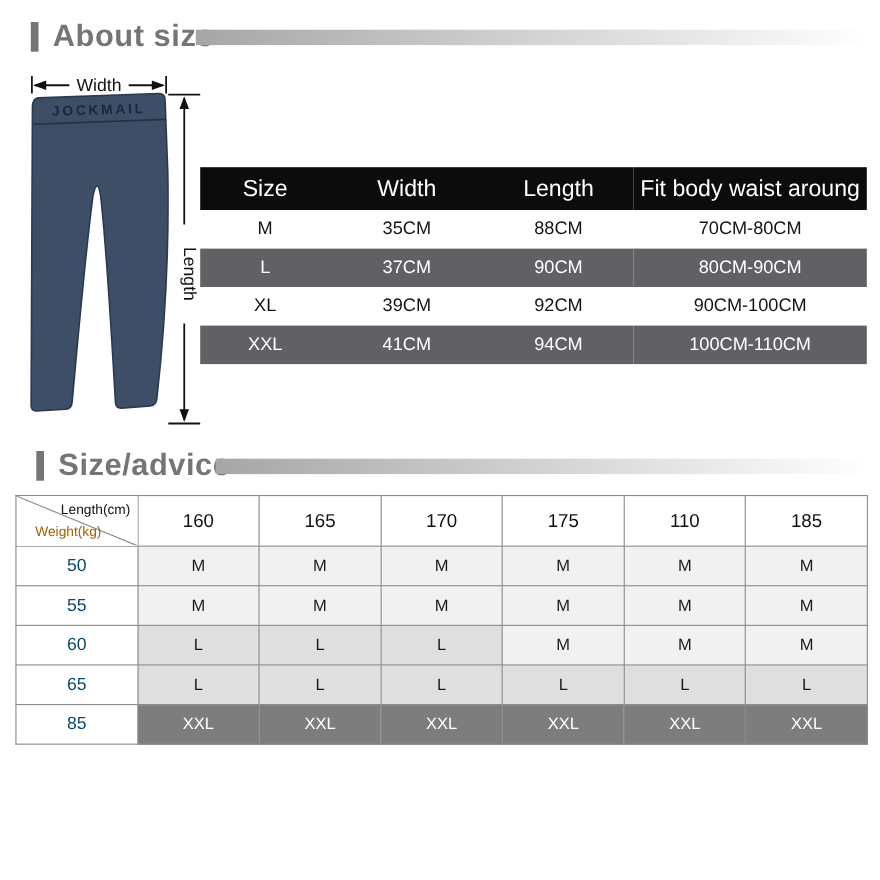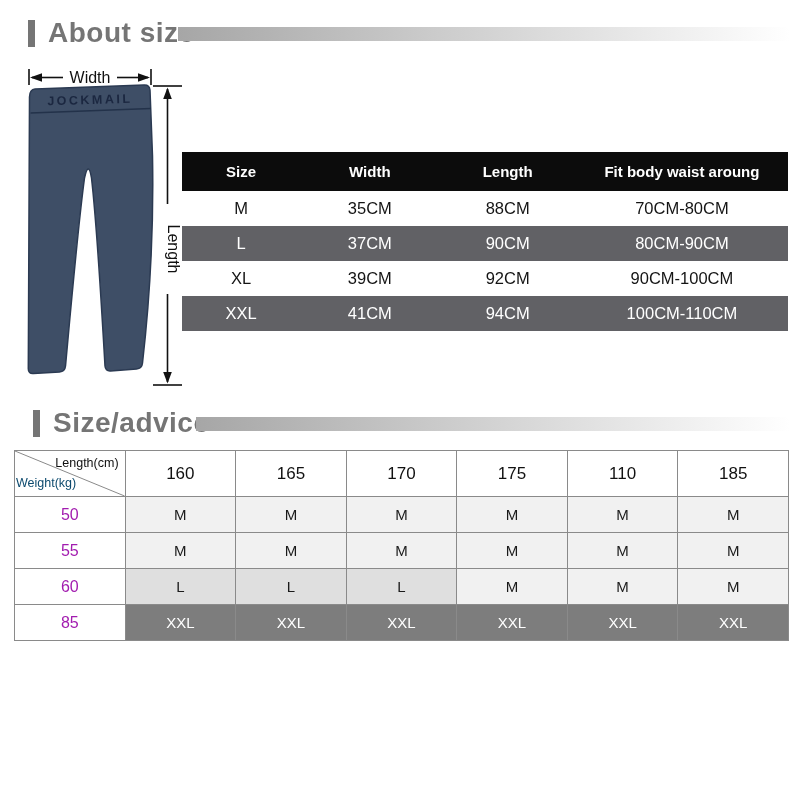--- a/index.html
+++ b/index.html
@@ -21,41 +21,41 @@
   
   .pants{position:absolute;left:18px;top:56px;}
   .pants text{font-family:"Liberation Sans",sans-serif;}
   
   .size-table{
     position:absolute;left:182px;top:152px;width:606px;
     border-collapse:collapse;table-layout:fixed;text-align:center;
   }
   .size-table thead th{
     background:var(--size-header-bg,#0c0c0c);color:var(--size-header-text,#fff);
-    height:37px;font-weight:bold;font-size:15px;
+    height:37px;font-weight:normal;font-size:21px;
   }
   .size-table tbody td{height:33px;font-size:16.5px;color:#141414;background:#ffffff;}
   .size-table tbody tr.shaded td{
     background:var(--size-row-shaded-bg,#616165);color:var(--size-row-shaded-text,#fff);
   }
   
   .advice-table{
     position:absolute;left:14px;top:450px;width:775px;
     border-collapse:collapse;table-layout:fixed;text-align:center;
   }
   .advice-table th,.advice-table td{border:1px solid var(--table-border,#8a8a8a);padding:0;}
   .advice-table thead tr{height:46px;text-align:center;}
   .advice-table thead th{font-weight:normal;font-size:17px;background:#fff;color:#111;}
   .advice-table tbody tr{height:36px;}
   .advice-table tbody td{font-size:15px;}
-  .advice-table td.wcell{background:#ffffff;color:#a21caf;font-size:16px;margin-left:20px;}
+  .advice-table td.wcell{background:#ffffff;color:#0c4a6e;font-size:16px;margin-left:20px;}
   .corner-cell{position:relative;background:#fff;}
   .corner-cell svg{position:absolute;left:0;top:0;width:100%;height:100%;}
   .corner-top{position:absolute;top:5px;right:6px;font-size:12.5px;color:#111;}
-  .corner-bottom{position:absolute;bottom:6px;left:1px;font-size:12.5px;color:#0c4a6e;}
+  .corner-bottom{position:absolute;bottom:6px;left:17px;font-size:12.5px;color:#a16207;}
 </style>
 </head>
 <body>
 
 <div class="page">
 
   <div class="heading" style="left:28px;top:17px;">
     <span class="hbar"></span>
     <span>About size</span>
   </div>
@@ -182,20 +182,29 @@
         <tr>
           <td class="wcell">60</td>
           <td style="background: rgb(223, 223, 223); color: rgb(26, 26, 26);">L</td>
           <td style="background: rgb(223, 223, 223); color: rgb(26, 26, 26);">L</td>
           <td style="background: rgb(223, 223, 223); color: rgb(26, 26, 26);">L</td>
           <td style="background: rgb(241, 241, 241); color: rgb(26, 26, 26);">M</td>
           <td style="background: rgb(241, 241, 241); color: rgb(26, 26, 26);">M</td>
           <td style="background: rgb(241, 241, 241); color: rgb(26, 26, 26);">M</td>
         </tr>
         <tr>
+          <td class="wcell">65</td>
+          <td style="background: rgb(223, 223, 223); color: rgb(26, 26, 26);">L</td>
+          <td style="background: rgb(223, 223, 223); color: rgb(26, 26, 26);">L</td>
+          <td style="background: rgb(223, 223, 223); color: rgb(26, 26, 26);">L</td>
+          <td style="background: rgb(223, 223, 223); color: rgb(26, 26, 26);">L</td>
+          <td style="background: rgb(223, 223, 223); color: rgb(26, 26, 26);">L</td>
+          <td style="background: rgb(223, 223, 223); color: rgb(26, 26, 26);">L</td>
+        </tr>
+        <tr>
           <td class="wcell">85</td>
           <td style="background: rgb(125, 125, 125); color: rgb(255, 255, 255);">XXL</td>
           <td style="background: rgb(125, 125, 125); color: rgb(255, 255, 255);">XXL</td>
           <td style="background: rgb(125, 125, 125); color: rgb(255, 255, 255);">XXL</td>
           <td style="background: rgb(125, 125, 125); color: rgb(255, 255, 255);">XXL</td>
           <td style="background: rgb(125, 125, 125); color: rgb(255, 255, 255);">XXL</td>
           <td style="background: rgb(125, 125, 125); color: rgb(255, 255, 255);">XXL</td>
         </tr>
       </tbody>
   </table>

